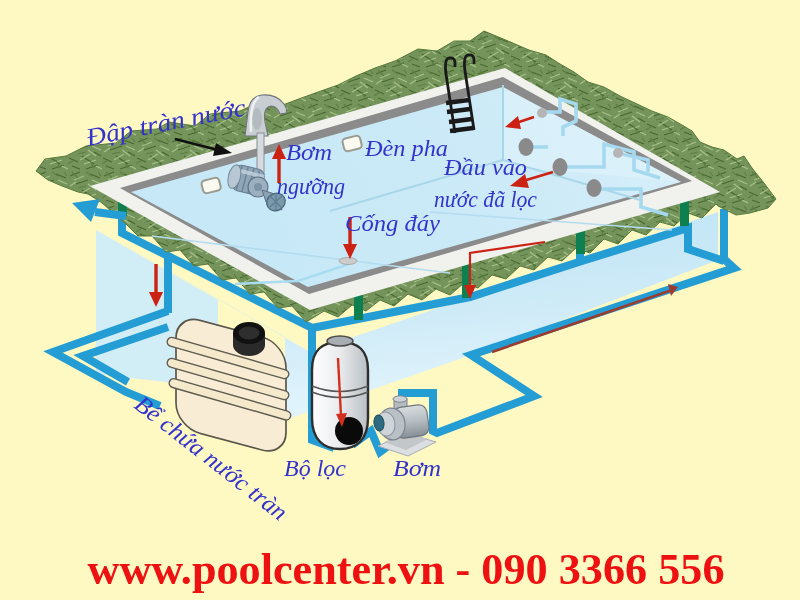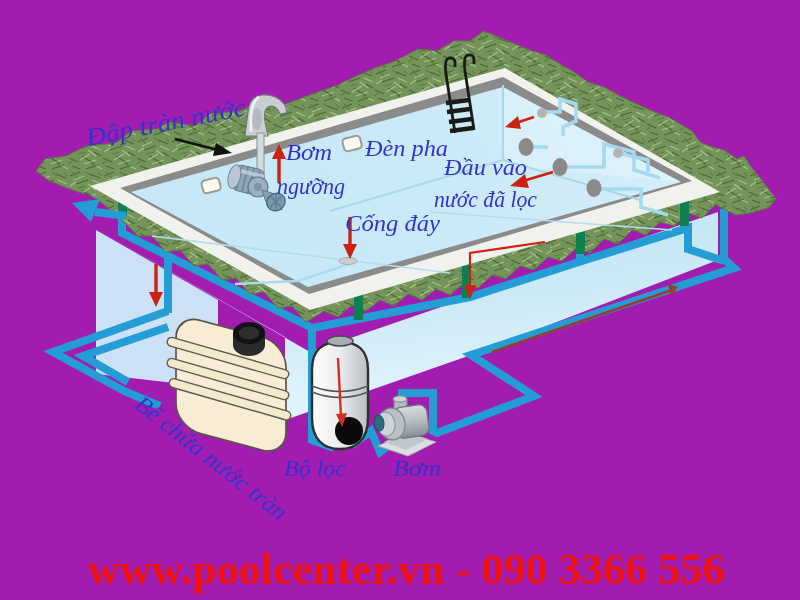--- a/index.html
+++ b/index.html
@@ -1,16 +1,16 @@
 <!DOCTYPE html>
 <html><head>
 <meta charset="utf-8">
 <style>
 html,body{margin:0;padding:0;background:#ffffff;}
-#stage{position:relative;width:800px;height:600px;overflow:hidden;background:#a21caf;font-family:"Liberation Serif",serif;}
+#stage{position:relative;width:800px;height:600px;overflow:hidden;background:#fef9c3;font-family:"Liberation Serif",serif;}
 svg{position:absolute;left:0;top:0;}
 </style>
 </head>
 <body>
 <div id="stage">
 <svg width="800" height="600" viewBox="0 0 800 600">
 <defs>
 <pattern id="grass" width="34" height="34" patternUnits="userSpaceOnUse">
 <rect width="34" height="34" fill="#75945c"></rect>
 <path d="M2,6 L12,2 M8,14 L20,10 M1,22 L10,26 M14,20 L26,28 M22,4 L32,8 M18,33 L30,29 M4,30 L12,33 M26,16 L33,20" stroke="#47682f" stroke-width="1.3" fill="none"></path>

